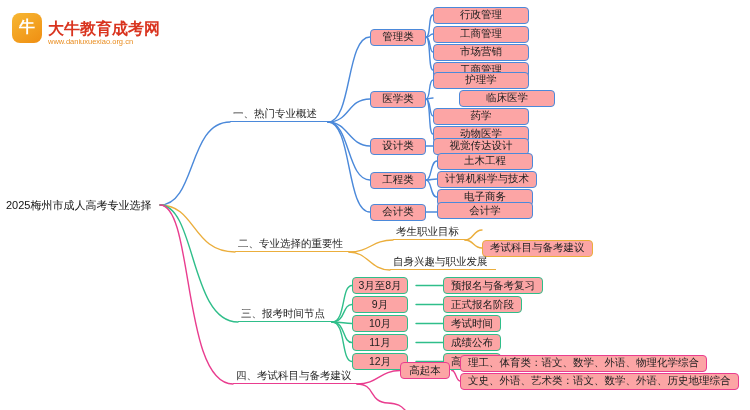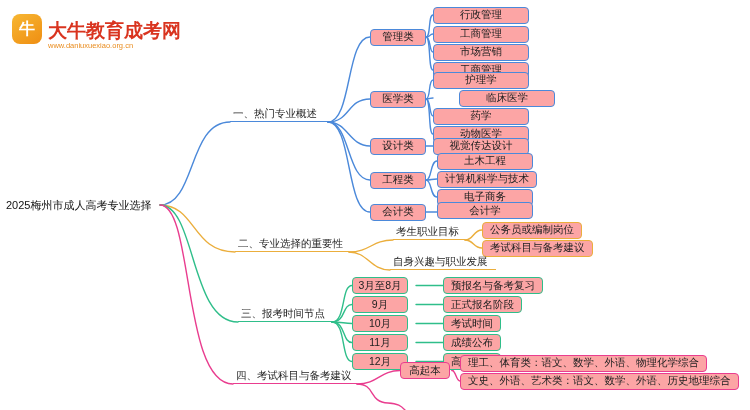--- a/index.html
+++ b/index.html
@@ -15,21 +15,21 @@
   .g-green  { stroke:#2fbe8a; }
   .g-pink   { stroke:#e93d8f; }
 
   
   .logo { position:absolute; left:12px; top:8px; display:flex; align-items:center; gap:6px; }
   .logo-icon { width:30px; height:30px; border-radius:8px;
                background:linear-gradient(145deg,#f7b733,#ef8e12);
                display:flex; align-items:center; justify-content:center;
                color:#fff; font-weight:bold; font-size:16px; }
   .logo-txt { display:flex; flex-direction:column; line-height:1.15; }
-  .logo-title { color:#d9341f; font-weight:bold; font-size:19px; white-space:nowrap;margin-top:12px; }
+  .logo-title { color:#d9341f; font-weight:bold; font-size:16px; white-space:nowrap;margin-top:12px; }
   .logo-url { color:#e98c1e; font-size:7.5px; white-space:nowrap; }
 
   
   .root { position:absolute; left:6px; top:197px; font-size:11px; font-weight:normal;
           color:#111; white-space:nowrap; line-height:16px; }
 
   
   .ulabel { position:absolute; height:15px; padding:0 3px 2px 3px; font-size:10.5px;
             color:#1f1f1f; white-space:nowrap; line-height:13px;
             border-bottom:1.6px solid; }
@@ -138,21 +138,20 @@
   <div class="box b-blue leaf" style="left:433px;top:137.5px">视觉传达设计</div>
 
   <div class="box b-blue leaf" style="left:437px;top:152.5px">土木工程</div>
   <div class="box b-blue leaf" style="left:437px;top:170.5px">计算机科学与技术</div>
   <div class="box b-blue leaf" style="left:437px;top:188.5px">电子商务</div>
 
   <div class="box b-blue leaf" style="left:437px;top:202px">会计学</div>
 
   <div class="ulabel u-yellow" style="left:235px;top:237px;width:114px">二、专业选择的重要性</div>
   <div class="ulabel u-yellow" style="left:393px;top:225px;width:72px">考生职业目标</div>
-  <div class="box b-yellow" style="left:482px;top:221.5px">公务员或编制岗位</div>
   <div class="box b-yellow" style="left:482px;top:239.5px">考试科目与备考建议</div>
   <div class="ulabel u-yellow" style="left:390px;top:255px;width:106px">自身兴趣与职业发展</div>
 
   <div class="ulabel u-green" style="left:238px;top:307px;width:94px">三、报考时间节点</div>
 
   <div class="box b-green month" style="left:352px;top:277px">3月至8月</div>
   <div class="box b-green month" style="left:352px;top:296px">9月</div>
   <div class="box b-green month" style="left:352px;top:315px">10月</div>
   <div class="box b-green month" style="left:352px;top:334px">11月</div>
   <div class="box b-green month" style="left:352px;top:353px">12月</div>

